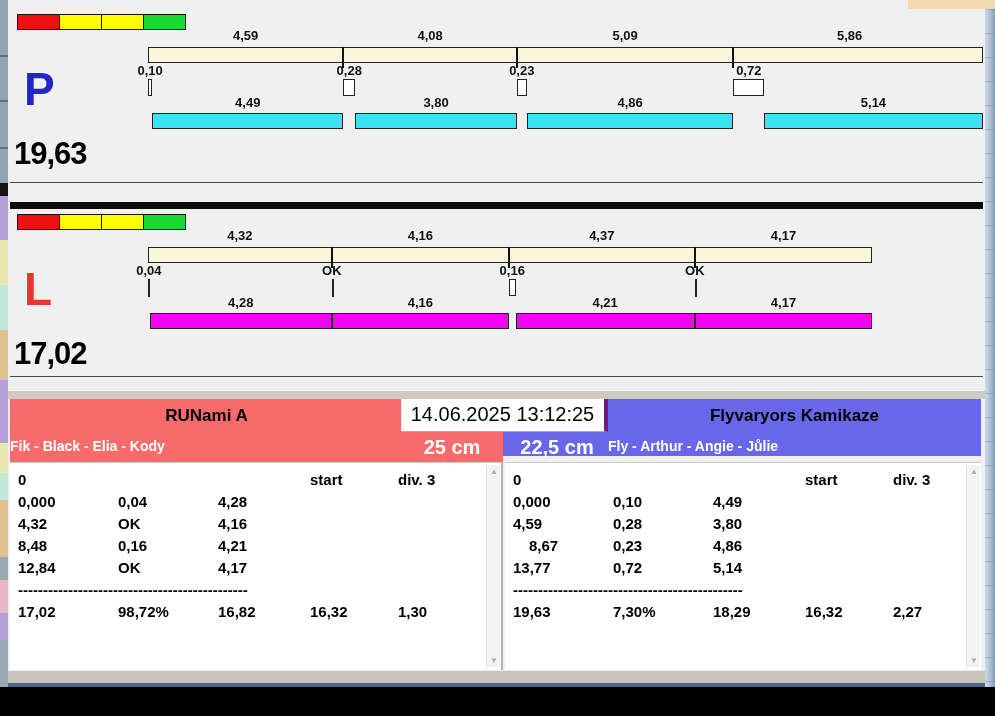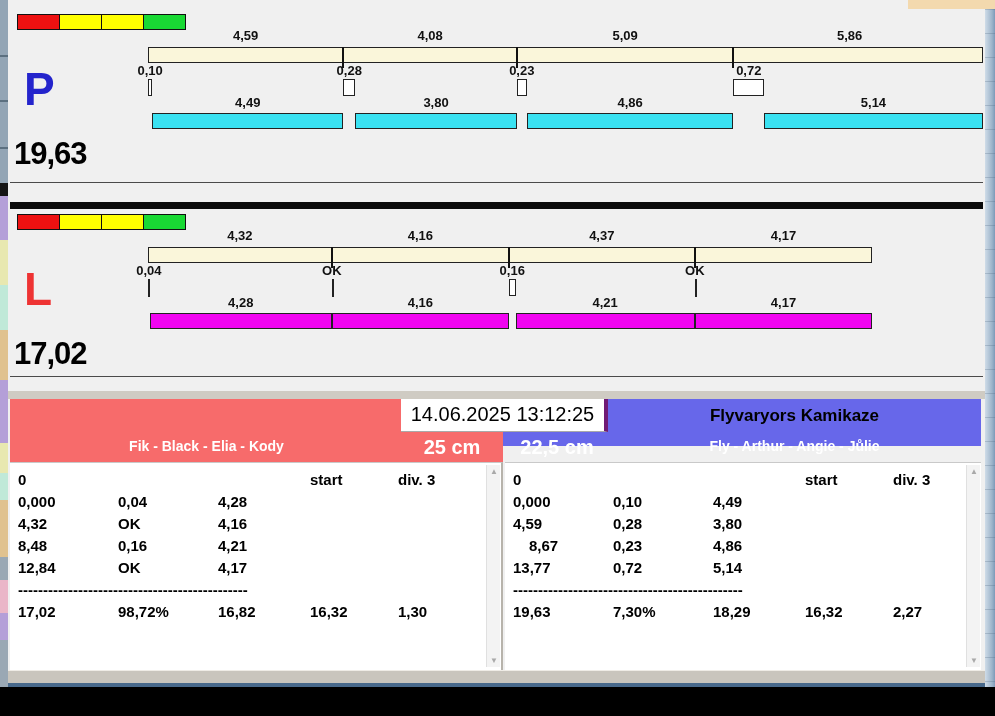--- a/index.html
+++ b/index.html
@@ -50,23 +50,23 @@
   .bar-divider { position:absolute; top:37px; height:21px; width:2px; background:#111; }
   .pen-box  { position:absolute; top:69px; height:17px; background:#fff; border:1px solid #222; }
   .pen-tick { position:absolute; top:69px; height:18px; width:2px; background:#222; }
   .run-bar  { position:absolute; top:103px; height:16px; border:1px solid #222; }
 
   .black-sep { position:absolute; left:2px; top:192px; width:973px; height:7px; background:#0a0a0a; }
   .gray-band { position:absolute; left:0; top:381px; width:977px; height:8px; background:#cfcbc3; }
 
   .headers { position:absolute; left:0; top:389px; width:977px; height:63px; }
   .hdr-left  { position:absolute; left:2px; top:0; width:493px; height:63px; }
-  .hdr-right { position:absolute; left:495px; top:0; width:478px; height:47px; }
+  .hdr-right { position:absolute; left:495px; top:0; width:478px; height:57px; }
   .team-title { position:absolute; top:7px; font-weight:bold; font-size:17px; color:#000; text-align:center; }
-  .team-dogs  { position:absolute; top:39px; font-weight:bold; font-size:14px; color:#fff; text-align:center; }
+  .team-dogs  { position:absolute; top:39px; font-weight:bold; font-size:14px; color:#fff; text-align:left; }
   .height-lbl { position:absolute; top:35px; height:26px; font-weight:bold; font-size:20px; color:#fff;
                 text-align:center; line-height:26px; }
   .datebox { position:absolute; left:393px; top:0; width:207px; height:33px; background:#fff;
              border-right:4px solid #701a75; border-bottom:1px solid #a9a9a9;
              font-size:20px; color:#000; text-align:center; line-height:31px; }
 
   .tables { position:absolute; left:0; top:452px; width:977px; height:208px; }
   .rtable { position:absolute; top:0; height:208px; background:#fff; border-top:1px solid #c9c9c9; }
   .rtable.rt-left  { left:2px;  width:493px; border-right:2px solid #b7b3ab; }
   .rtable.rt-right { left:497px; width:476px; }
@@ -175,20 +175,21 @@
             <div class="run-label" style="left: 684.768px; width: 177.433px;">4,17</div>
             <div class="run-bar" style="left: 684.768px; width: 177.433px; background: rgb(241, 5, 241);"></div>
           </div>
         <div class="lane-total">17,02</div>
       </div>
 
       <div class="gray-band"></div>
 
       <div class="headers">
         <div class="hdr-left" style="background:#f76b6b;">
+          <div class="team-title" style="left:0;width:393px;">RUNami A</div>
           <div class="team-dogs" style="left:0;width:393px;">Fik - Black - Elia - Kody</div>
         </div>
         <div class="hdr-right" style="background:#6767ea;">
           <div class="team-title" style="left:105px;width:373px;">Flyvaryors Kamikaze</div>
           <div class="team-dogs" style="left:105px;width:373px;">Fly - Arthur - Angie - Jůlie</div>
         </div>
         <div class="height-lbl" style="left:393px;width:102px;">25 cm</div>
         <div class="height-lbl" style="left:497px;width:104px;">22,5 cm</div>
         <div class="datebox">14.06.2025 13:12:25</div>
       </div>

